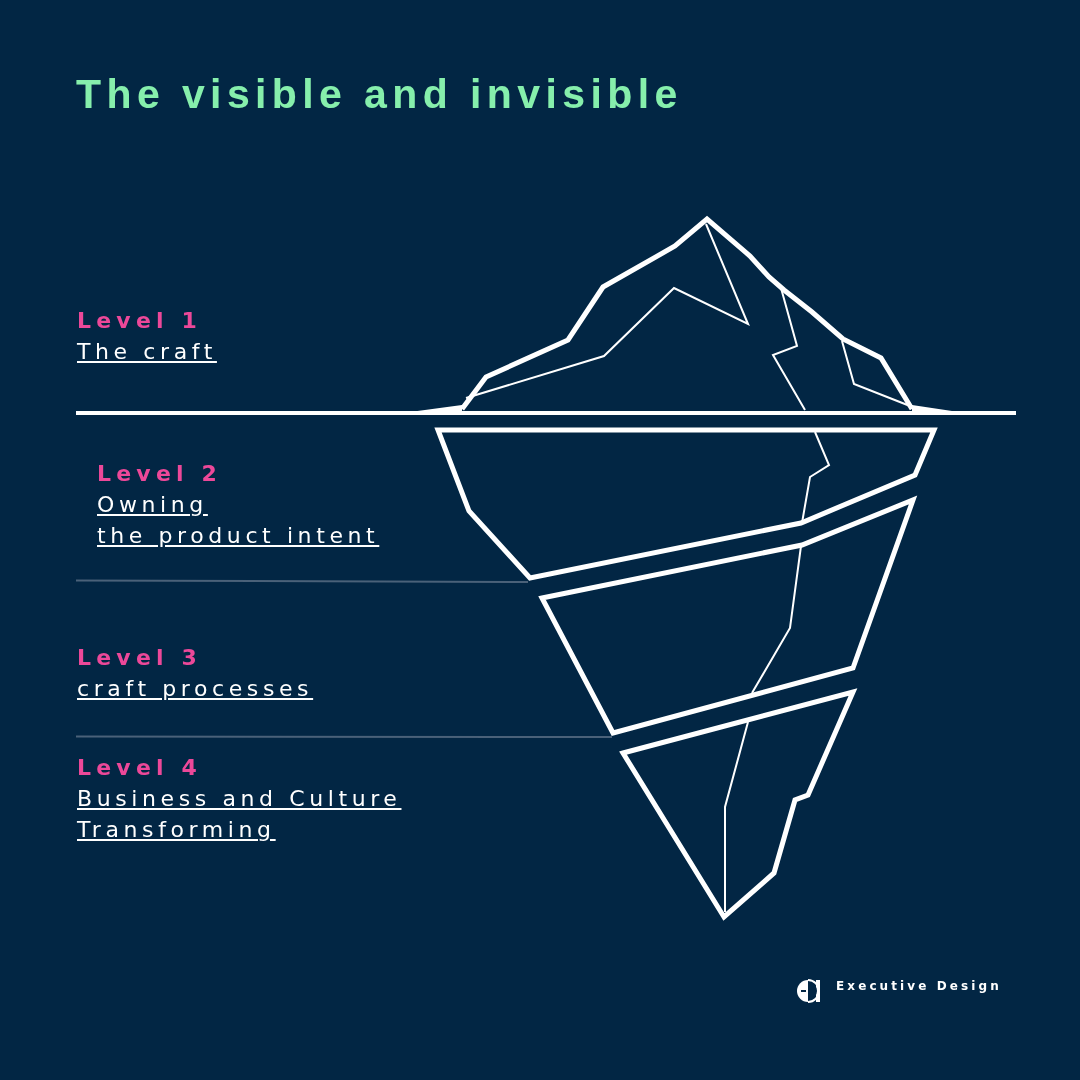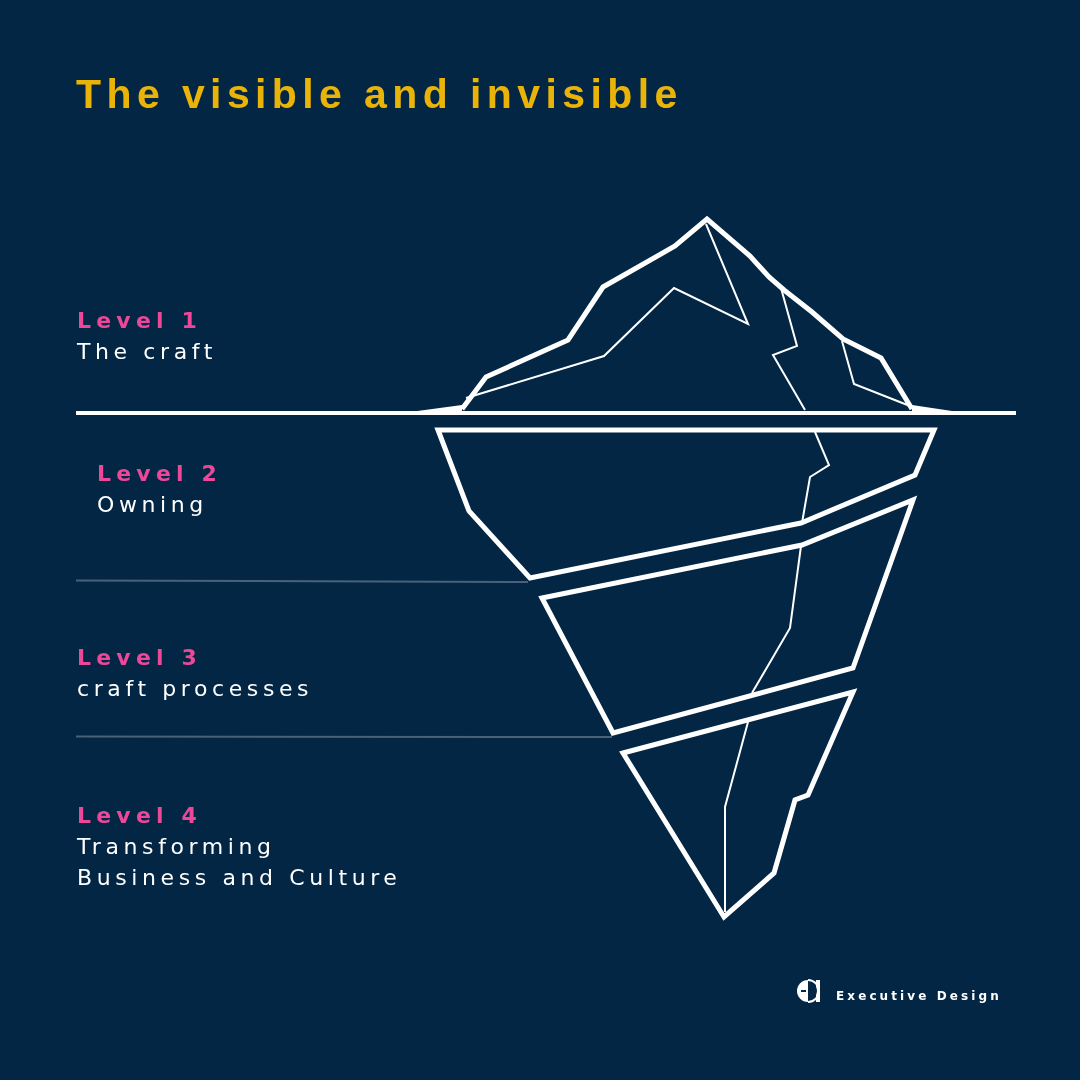--- a/index.html
+++ b/index.html
@@ -15,21 +15,21 @@
     .title {
       position: absolute;
       left: 76px;
       top: 66px;
       margin: 0;
       font-family: "Liberation Sans", sans-serif;
       font-weight: 700;
       font-size: 41px;
       line-height: 56px;
       letter-spacing: 5.4px;
-      color: #eab308;
+      color: #86efac;
     }
     .title span { display: block; }
     .level {
       position: absolute;
       left: 77px;
     }
     .level-label {
       display: block;
       font-family: "DejaVu Sans", sans-serif;
       font-weight: 700;
@@ -39,36 +39,37 @@
       color: #ec4899;
     }
     .level-desc {
       display: block;
       font-family: "DejaVu Sans", sans-serif;
       font-weight: 400;
       font-size: 22px;
       line-height: 31px;
       letter-spacing: 4.6px;
       color: #ffffff;
+      text-decoration: underline;
     }
     #lvl1 { top: 305px; }
     #lvl2 { top: 458px; margin-left: 20px; }
     #lvl3 { top: 642px; }
-    #lvl4 { top: 800px; }
+    #lvl4 { top: 752px; }
     .iceberg {
       position: absolute;
       left: 0;
       top: 0;
     }
     .brand {
       position: absolute;
       left: 796px;
       top: 979px;
       display: flex;
-      align-items: flex-end;
+      align-items: flex-start;
       height: 24px;
     }
     .brand-logo { width: 26px; height: 24px; display: block; }
     .brand-name {
       margin-left: 14px;
       font-family: "DejaVu Sans", sans-serif;
       font-weight: 700;
       font-size: 12px;
       letter-spacing: 3.1px;
       color: #ffffff;
@@ -116,31 +117,32 @@
 </svg>
 
 <div class="level" id="lvl1">
   <span class="level-label">Level 1</span>
   <span class="level-desc">The craft</span>
 </div>
 
 <div class="level" id="lvl2">
   <span class="level-label">Level 2</span>
   <span class="level-desc">Owning</span>
+  <span class="level-desc">the product intent</span>
 </div>
 
 <div class="level" id="lvl3">
   <span class="level-label">Level 3</span>
   <span class="level-desc">craft processes</span>
 </div>
 
 <div class="level" id="lvl4">
   <span class="level-label">Level 4</span>
+  <span class="level-desc">Business and Culture</span>
   <span class="level-desc">Transforming</span>
-  <span class="level-desc">Business and Culture</span>
 </div>
 
 <div class="brand">
   <svg class="brand-logo" viewBox="0 0 26 24" xmlns="http://www.w3.org/2000/svg">
 
     <path d="M12 1 A11 11 0 0 0 12 23 Z" fill="#ffffff"></path>
 
     <path d="M12 1 A11 11 0 0 1 12 23" fill="none" stroke="#ffffff" stroke-width="2"></path>
 
     <rect x="5" y="11" width="5" height="2" fill="#022644"></rect>

